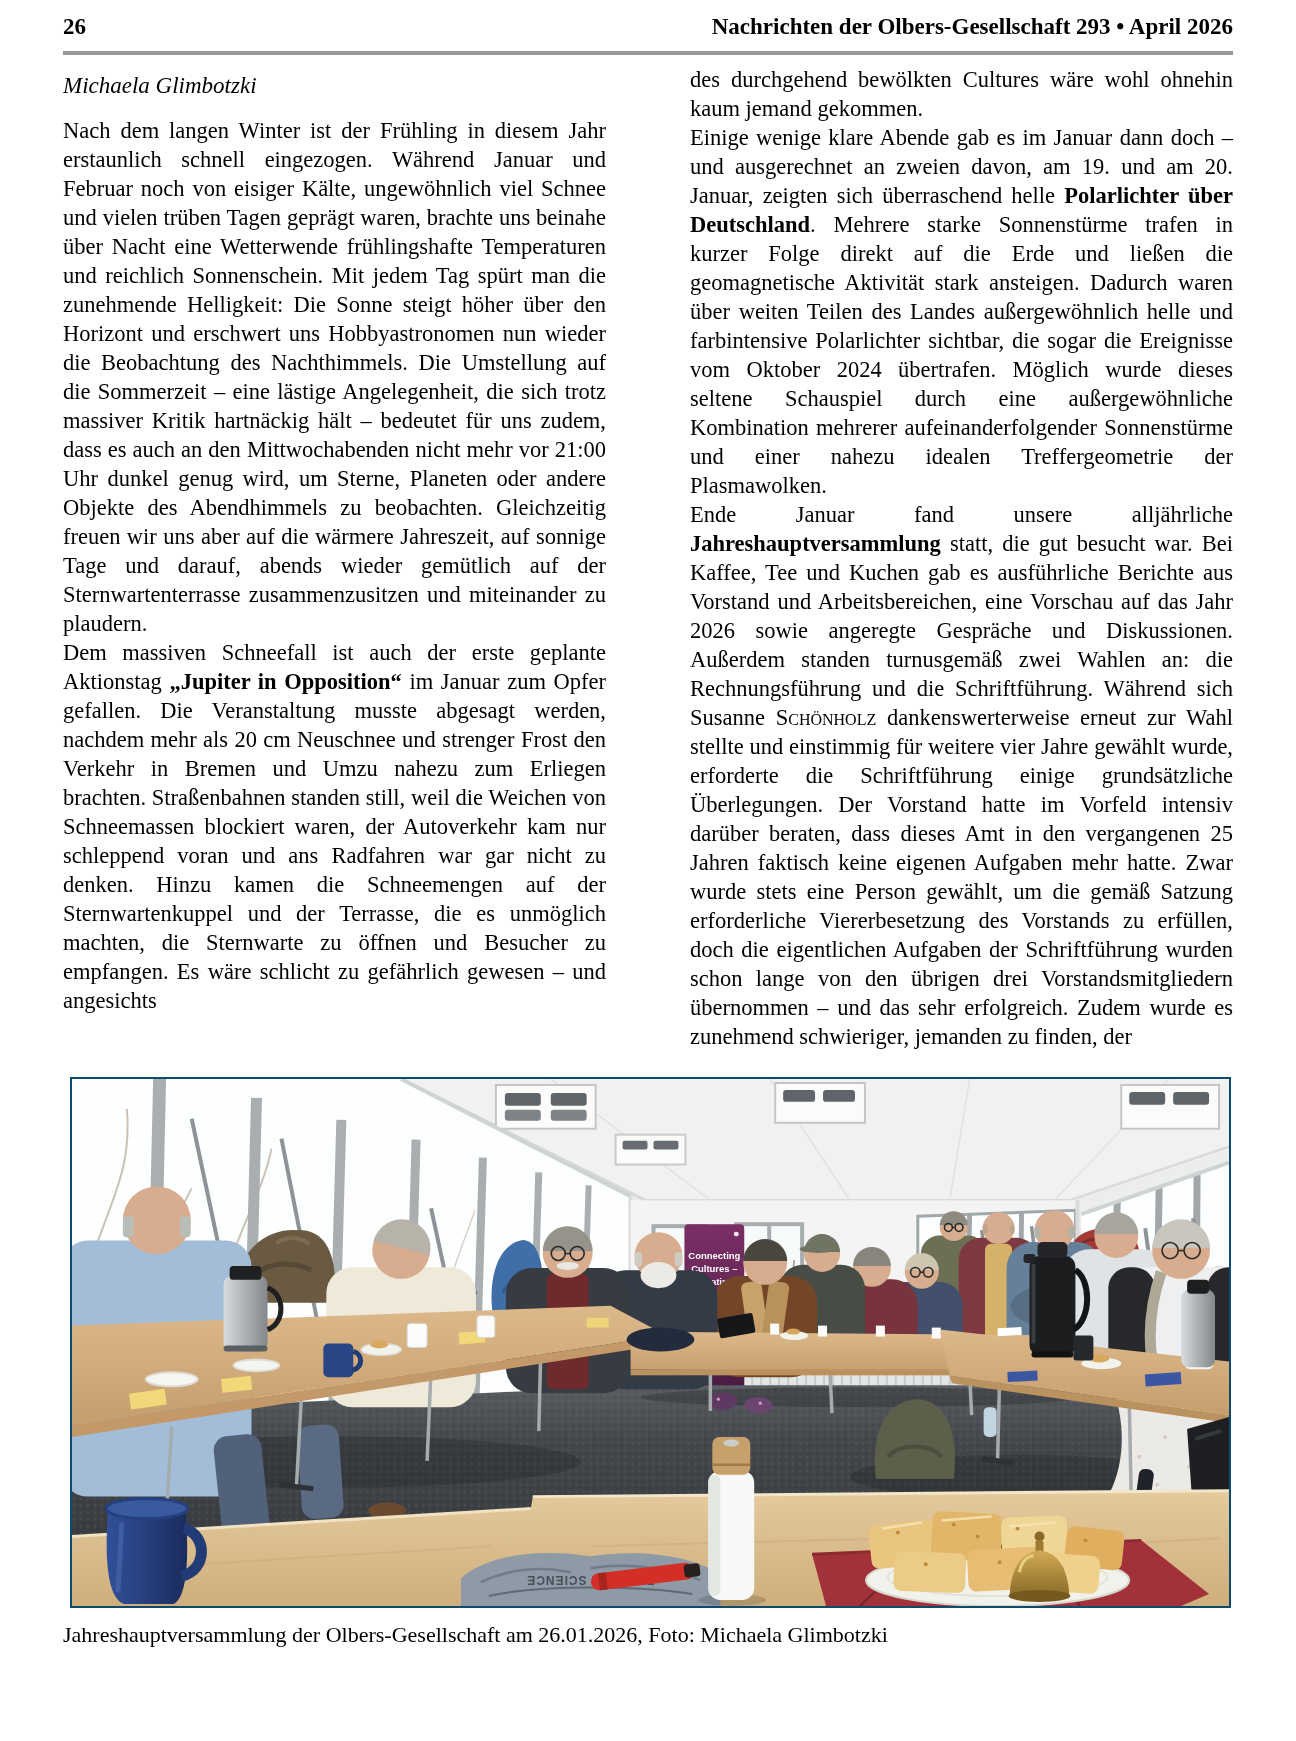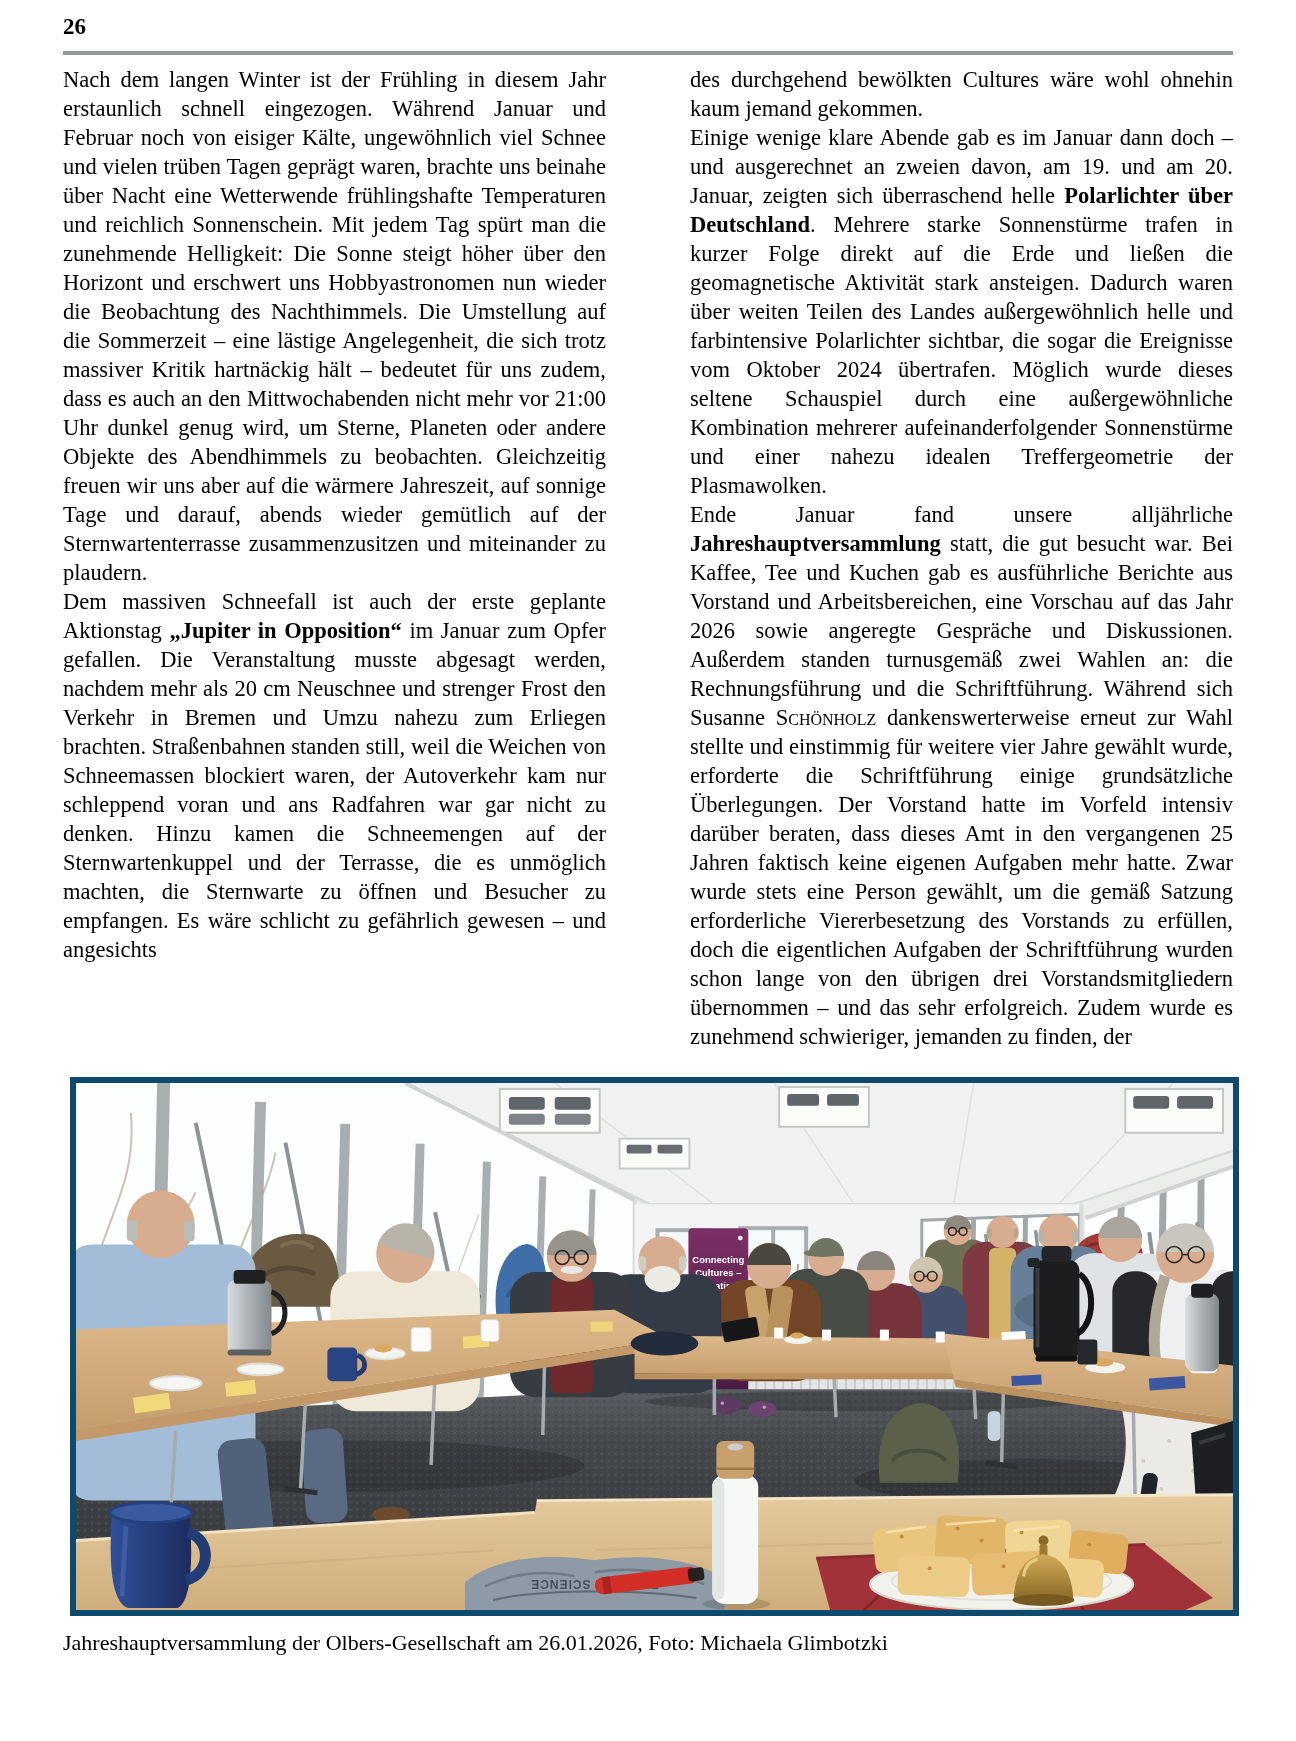--- a/index.html
+++ b/index.html
@@ -8,37 +8,39 @@
   .hdr{display:flex;justify-content:space-between;align-items:baseline;
        font-size:23px;font-weight:bold;line-height:1.15;}
   .rule{height:4px;background:#97999b;margin-top:11px;}
   .content{display:flex;gap:84px;margin-top:10px;}
   .col{flex:1;min-width:0;text-align:justify;font-size:22.5px;line-height:29px;hyphens:auto;}
   .title{font-size:29px;font-weight:bold;margin:3px 0 0;line-height:1.15;}
   .author{font-size:23px;font-style:italic;margin:6px 0 16px;}
   .col p{margin:0;}
   .b{font-weight:bold;}
   .sc{font-variant:small-caps;}
-  .photo-frame{margin:26px 0 0 7px;width:1157px;height:527px;border:6px solid #0c4a6e;
+  .photo-frame{margin:26px 0 0 7px;width:1157px;height:527px;border:2px solid #0c4a6e;
                background:#f1f2f1;position:relative;}
   .photo-frame svg{display:block;width:100%;height:100%;}
   .caption{font-size:22px;margin-top:14px;line-height:1.2;}
 </style>
 </head>
 <body>
 
 <div class="page">
 
   <div class="hdr">
     <span>26</span>
+    <span>Nachrichten der Olbers-Gesellschaft 293 • April 2026</span>
   </div>
   <div class="rule"></div>
 
   <div class="content">
     <div class="col">
+      <div class="author">Michaela Glimbotzki</div>
       <p lang="de"><span>Nach dem langen Winter ist der Frühling in diesem Jahr erstaunlich schnell eingezogen. Während Januar und Februar noch von eisiger Kälte, ungewöhnlich viel Schnee und vielen trüben Tagen geprägt waren, brachte uns beinahe über Nacht eine Wetterwende frühlingshafte Temperaturen und reichlich Sonnenschein. Mit jedem Tag spürt man die zunehmende Helligkeit: Die Sonne steigt höher über den Horizont und erschwert uns Hobbyastronomen nun wieder die Beobachtung des Nachthimmels. Die Umstellung auf die Sommerzeit – eine lästige Angelegenheit, die sich trotz massiver Kritik hartnäckig hält – bedeutet für uns zudem, dass es auch an den Mittwochabenden nicht mehr vor 21:00 Uhr dunkel genug wird, um Sterne, Planeten oder andere Objekte des Abendhimmels zu beobachten. Gleichzeitig freuen wir uns aber auf die wärmere Jahreszeit, auf sonnige Tage und darauf, abends wieder gemütlich auf der Sternwartenterrasse zusammenzusitzen und miteinander zu plaudern.</span></p>
       <p lang="de"><span>Dem massiven Schneefall ist auch der erste geplante Aktionstag </span><span class="b">„Jupiter in Opposition“</span><span> im Januar zum Opfer gefallen. Die Veranstaltung musste abgesagt werden, nachdem mehr als 20 cm Neuschnee und strenger Frost den Verkehr in Bremen und Umzu nahezu zum Erliegen brachten. Straßenbahnen standen still, weil die Weichen von Schneemassen blockiert waren, der Autoverkehr kam nur schleppend voran und ans Radfahren war gar nicht zu denken. Hinzu kamen die Schneemengen auf der Sternwartenkuppel und der Terrasse, die es unmöglich machten, die Sternwarte zu öffnen und Besucher zu empfangen. Es wäre schlicht zu gefährlich gewesen – und angesichts</span></p>
     </div>
     <div class="col">
       <p lang="de"><span>des durchgehend bewölkten Cultures wäre wohl ohnehin kaum jemand gekommen.</span></p>
       <p lang="de"><span>Einige wenige klare Abende gab es im Januar dann doch – und ausgerechnet an zweien davon, am 19. und am 20. Januar, zeigten sich überraschend helle </span><span class="b">Polarlichter über Deutschland</span><span>. Mehrere starke Sonnenstürme trafen in kurzer Folge direkt auf die Erde und ließen die geomagnetische Aktivität stark ansteigen. Dadurch waren über weiten Teilen des Landes außergewöhnlich helle und farbintensive Polarlichter sichtbar, die sogar die Ereignisse vom Oktober 2024 übertrafen. Möglich wurde dieses seltene Schauspiel durch eine außergewöhnliche Kombination mehrerer aufeinanderfolgender Sonnenstürme und einer nahezu idealen Treffergeometrie der Plasmawolken.</span></p>
       <p lang="de"><span>Ende Januar fand unsere alljährliche </span><span class="b">Jahreshauptversammlung</span><span> statt, die gut besucht war. Bei Kaffee, Tee und Kuchen gab es ausführliche Berichte aus Vorstand und Arbeitsbereichen, eine Vorschau auf das Jahr 2026 sowie angeregte Gespräche und Diskussionen. Außerdem standen turnusgemäß zwei Wahlen an: die Rechnungsführung und die Schriftführung. Während sich Susanne </span><span class="sc">Schönholz</span><span> dankenswerterweise erneut zur Wahl stellte und einstimmig für weitere vier Jahre gewählt wurde, erforderte die Schriftführung einige grundsätzliche Überlegungen. Der Vorstand hatte im Vorfeld intensiv darüber beraten, dass dieses Amt in den vergangenen 25 Jahren faktisch keine eigenen Aufgaben mehr hatte. Zwar wurde stets eine Person gewählt, um die gemäß Satzung erforderliche Viererbesetzung des Vorstands zu erfüllen, doch die eigentlichen Aufgaben der Schriftführung wurden schon lange von den übrigen drei Vorstandsmitgliedern übernommen – und das sehr erfolgreich. Zudem wurde es zunehmend schwieriger, jemanden zu finden, der</span></p>
     </div>
   </div>
 

